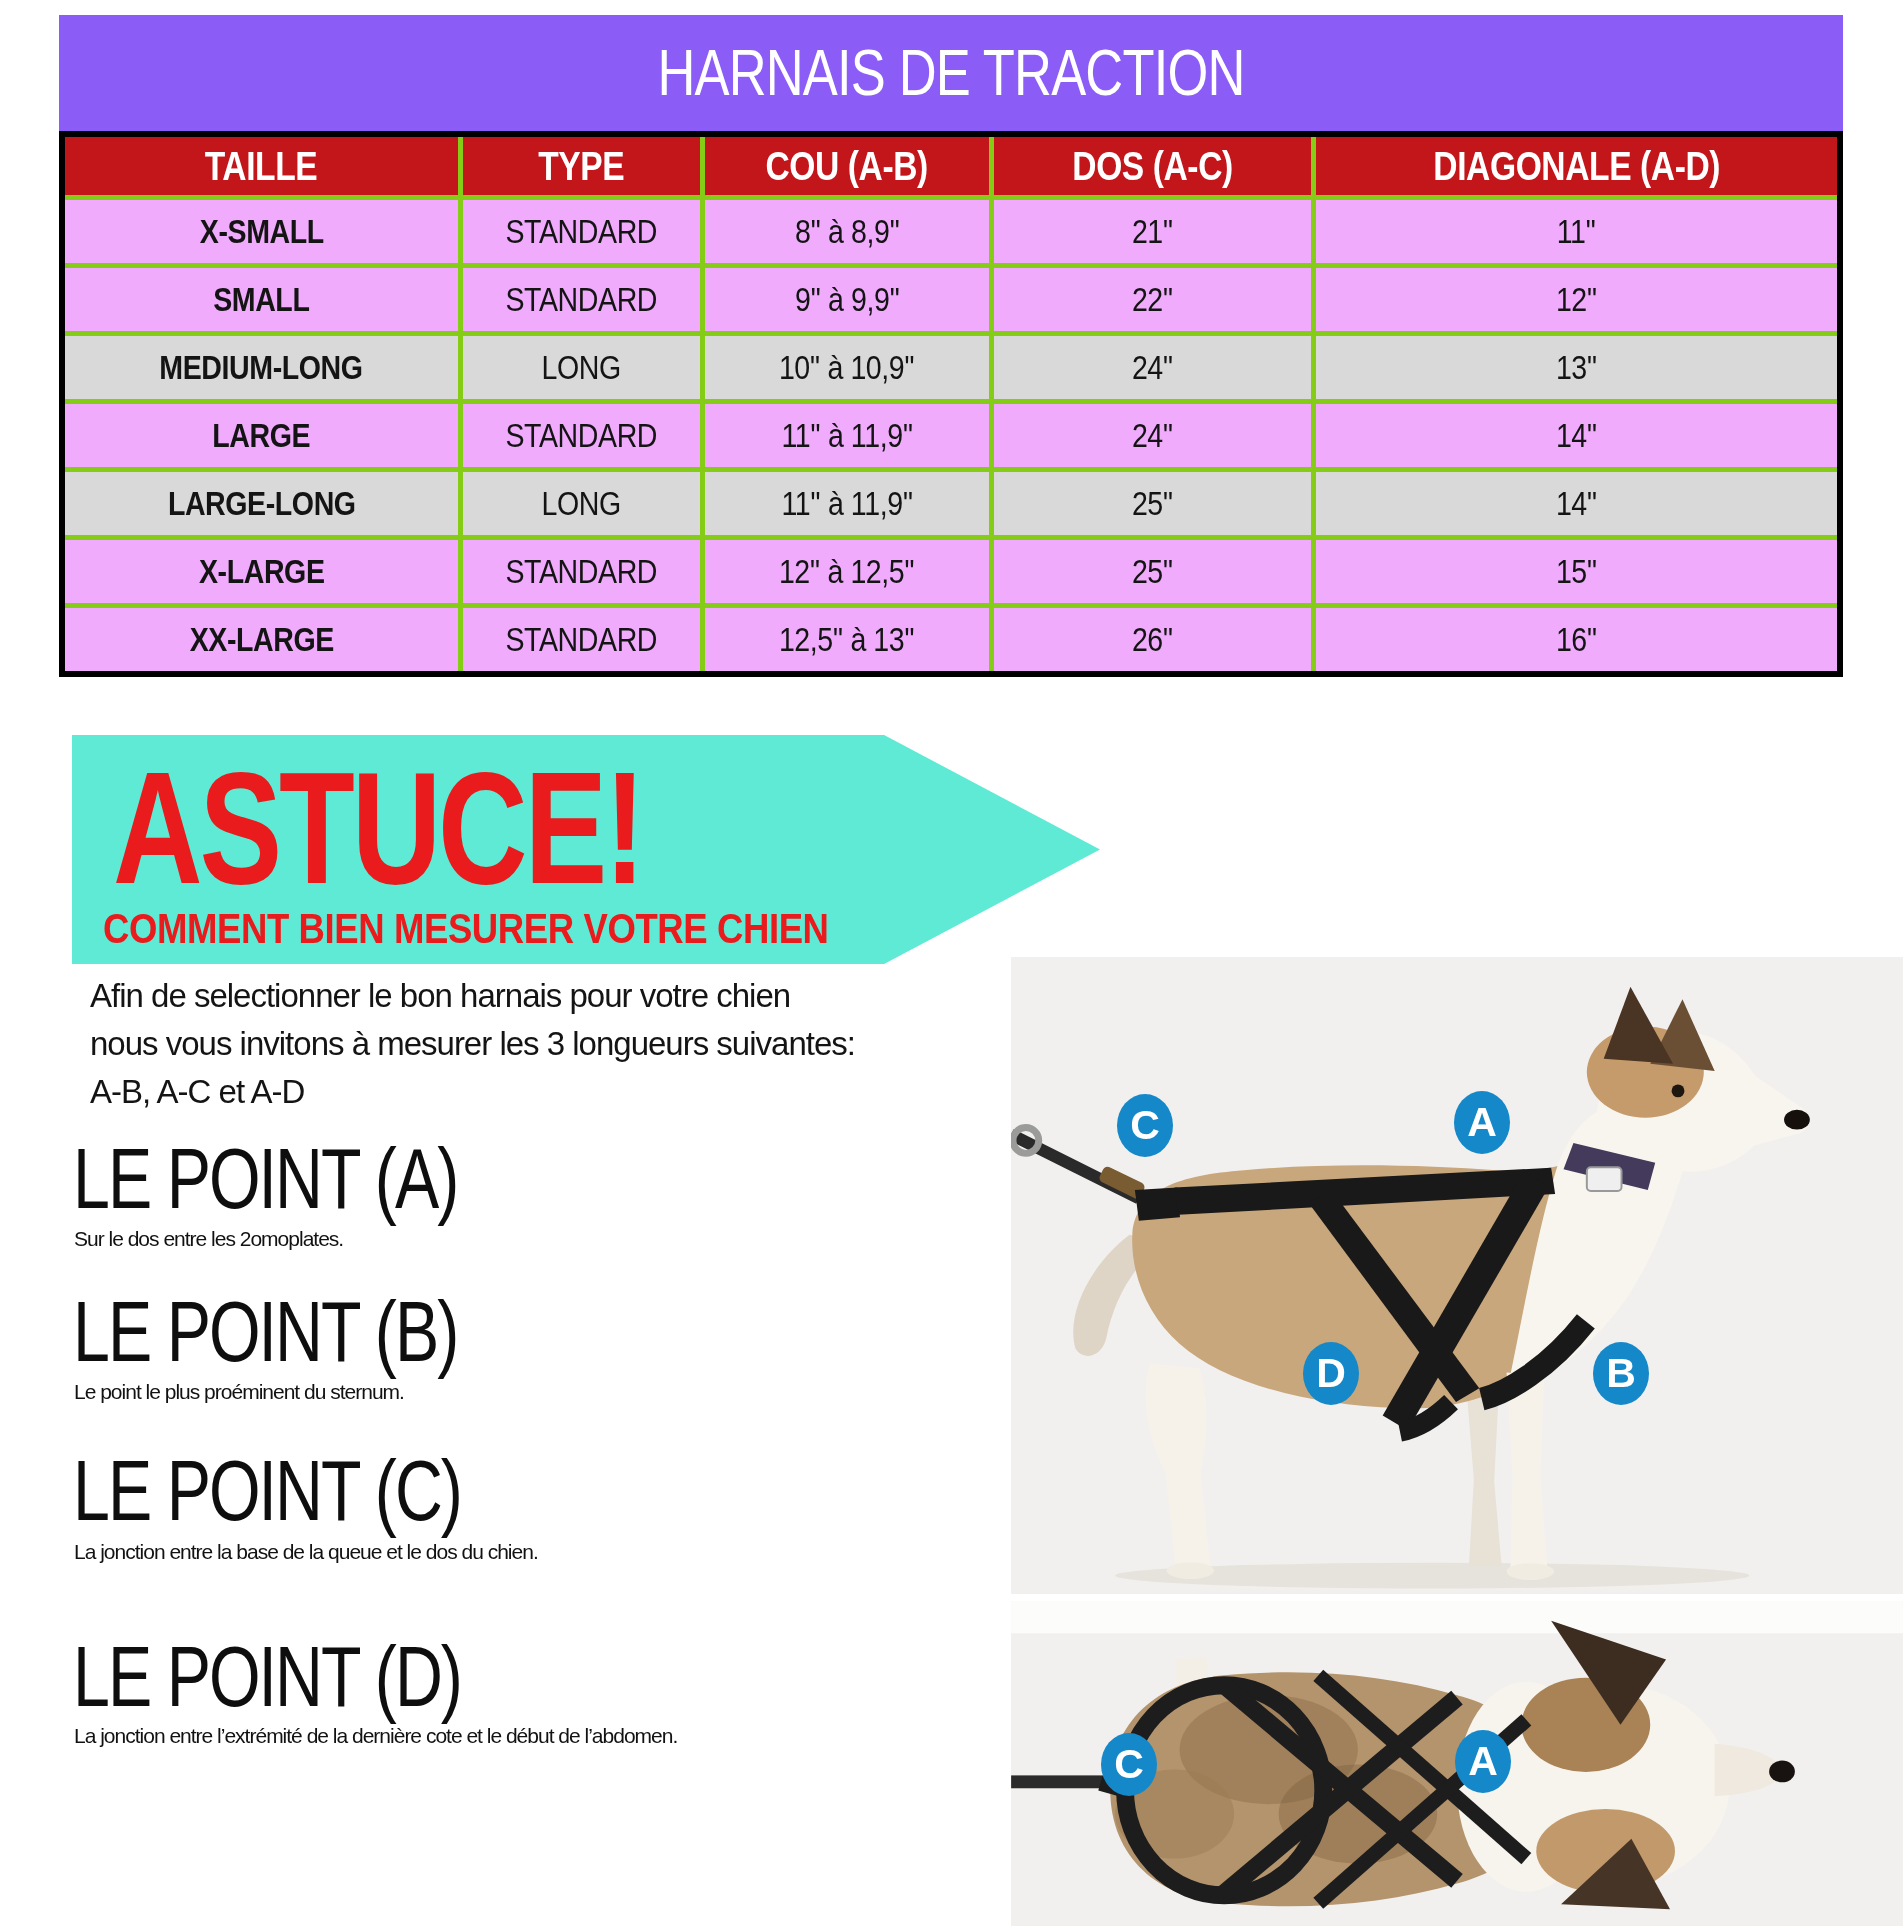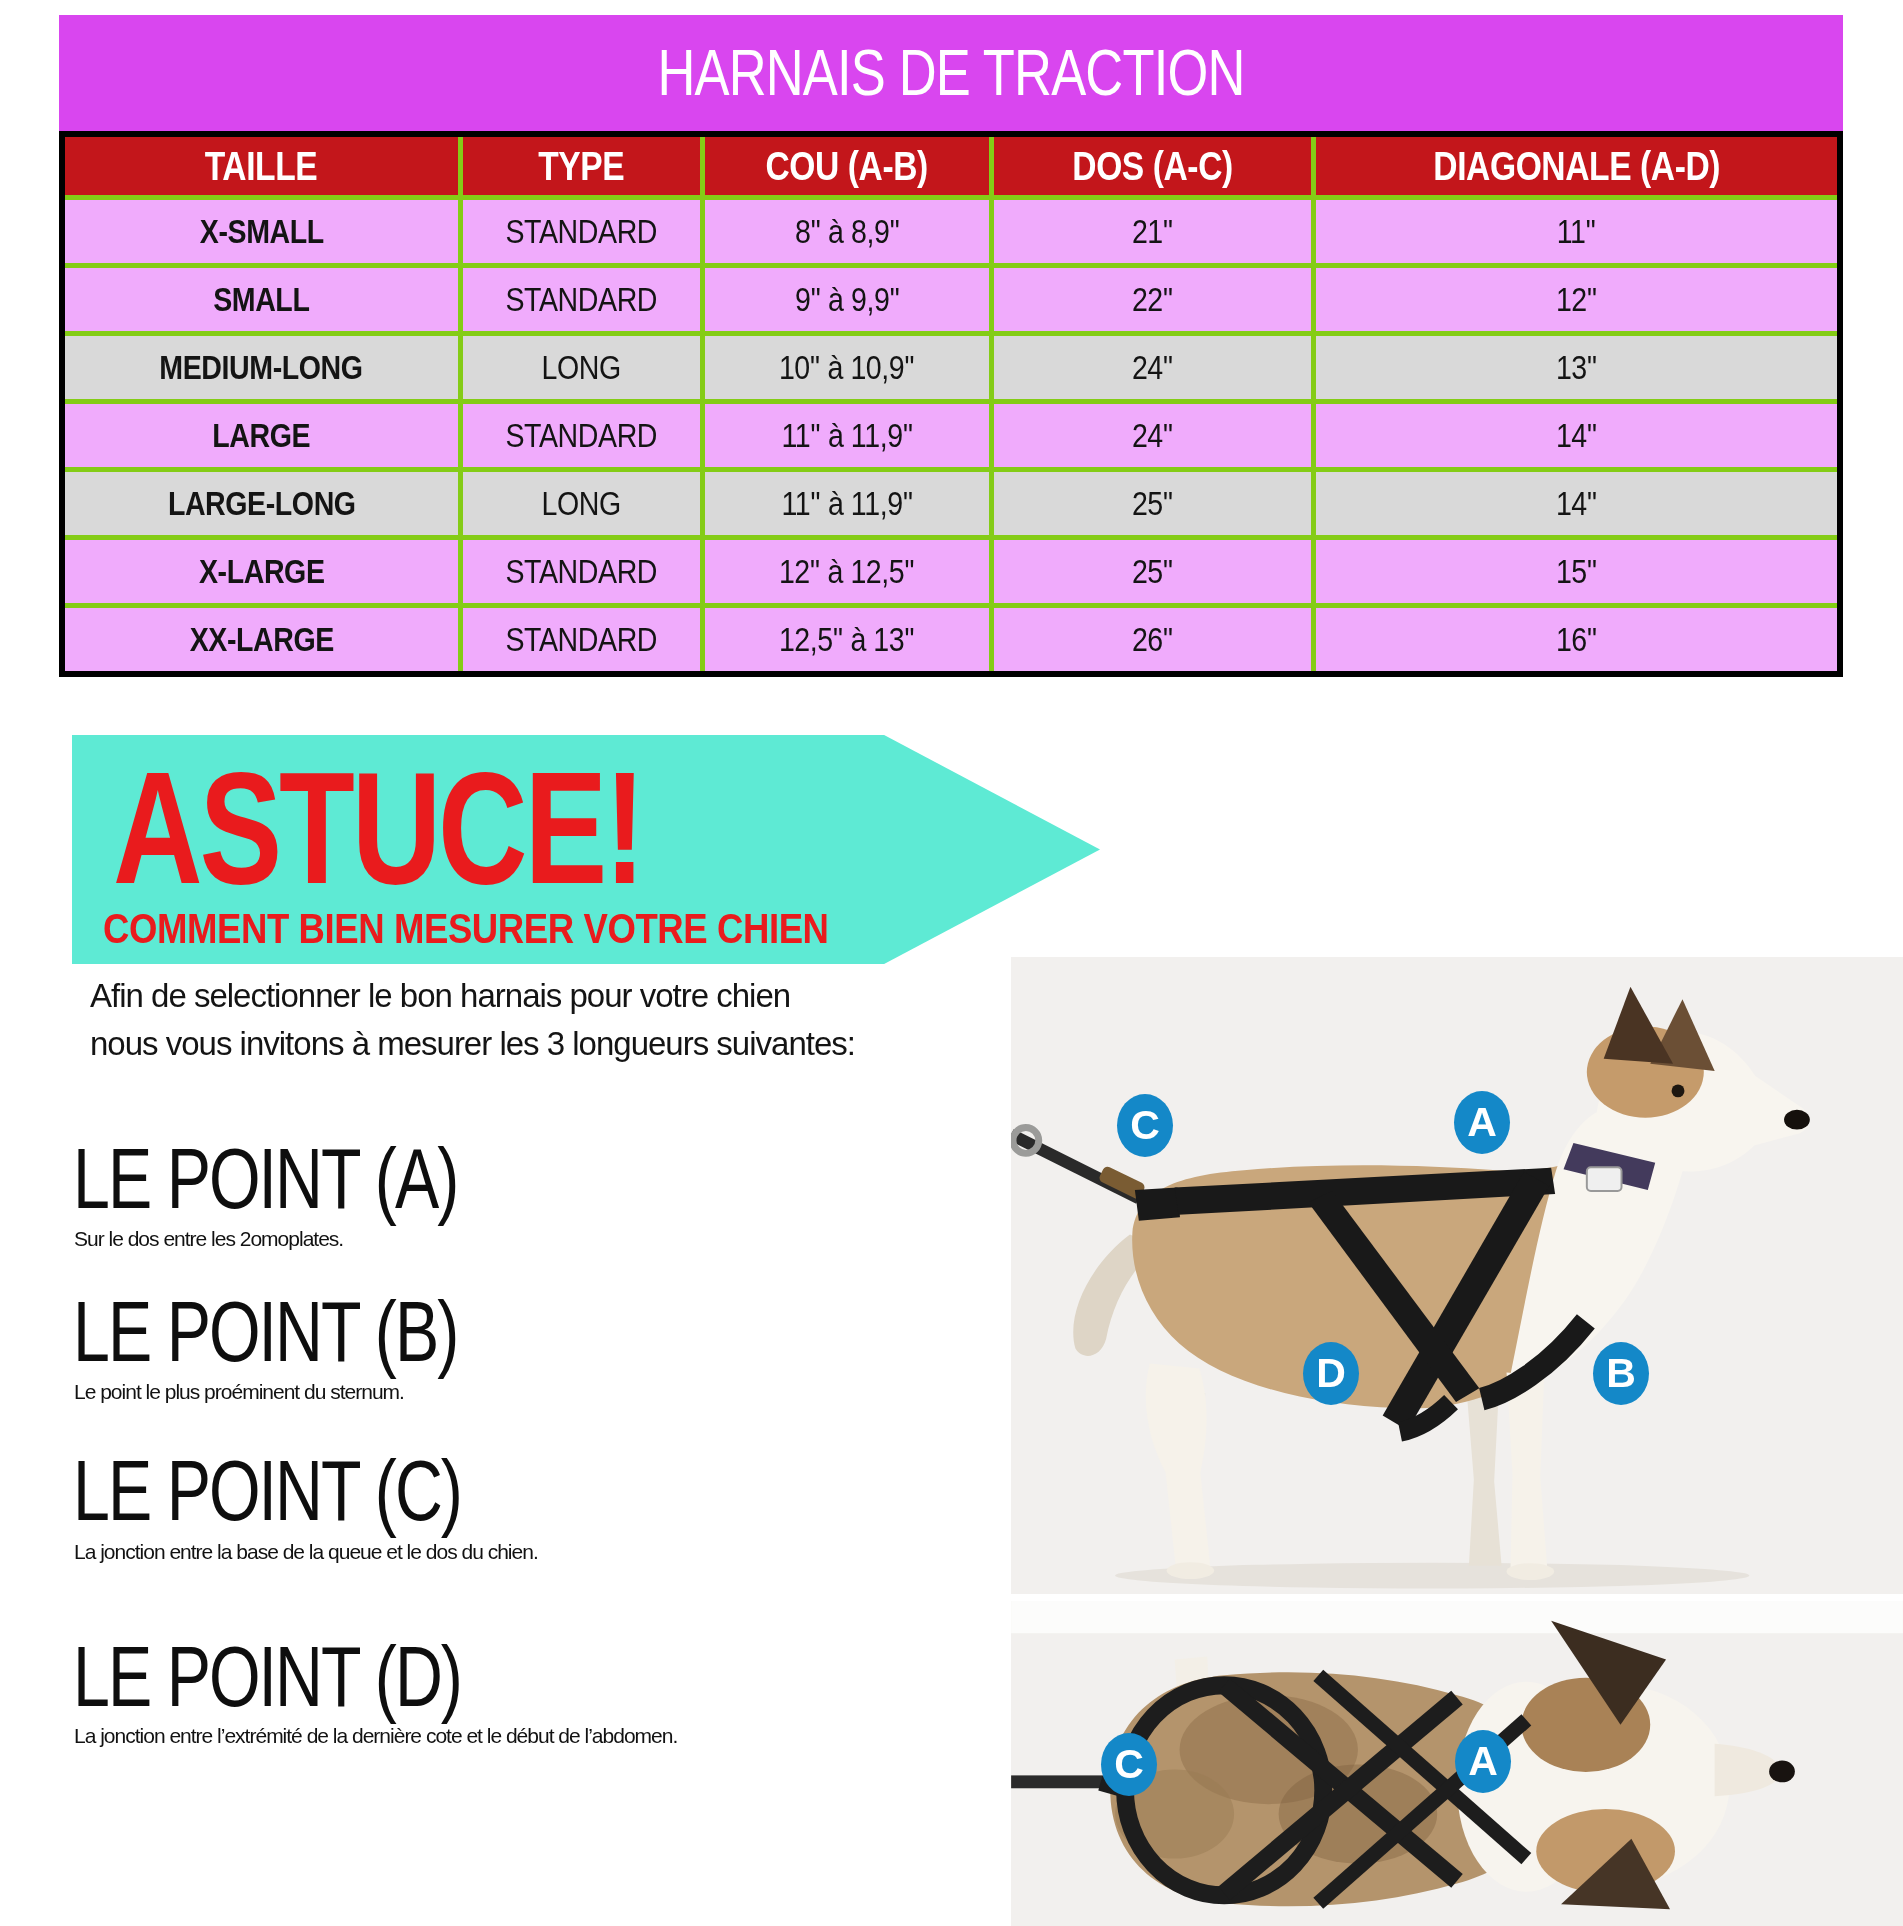--- a/index.html
+++ b/index.html
@@ -1,21 +1,21 @@
 <!DOCTYPE html>
 <html style="font-size:8px"><head>
 <meta charset="utf-8">
 <style>
   html,body{margin:0;padding:0;background:#ffffff;}
   .page{position:relative;width:1904px;height:1926px;background:#ffffff;
         font-family:"Liberation Sans", sans-serif;color:#141414;overflow:hidden;}
 
   
   .sheet{position:absolute;left:59px;top:15px;width:1784px;}
-  .titlebar{height:116px;background:#d946ef;display:flex;align-items:center;justify-content:center;}
+  .titlebar{height:116px;background:#8b5cf6;display:flex;align-items:center;justify-content:center;}
   .titlebar .t{color:#ffffff;font-size:64px;font-weight:500;letter-spacing:-1px;
                display:inline-block;transform:scaleX(.82);transform-origin:50% 50%;white-space:nowrap;}
   table.size{width:100%;border-collapse:collapse;table-layout:fixed;border:6px solid #000;}
   table.size th,table.size td{border:5px solid #84cc16;text-align:center;vertical-align:middle;padding:0;}
   table.size th{background:#c3161b;color:#ffffff;height:58px;font-size:40px;font-weight:bold;}
   table.size td{height:63px;font-size:34px;background:#f0abfc;}
   tr.shaded td{background:#d9d9d9;}
   td.c-taille{font-weight:bold;}
   .cxc{display:inline-block;transform:scaleX(.84);transform-origin:50% 50%;white-space:nowrap;letter-spacing:-0.5px;}
 
@@ -129,20 +129,21 @@
   </div>
 
   <div class="banner">
     <span class="big">ASTUCE!</span>
     <span class="sub">COMMENT BIEN MESURER VOTRE CHIEN</span>
   </div>
 
   <div class="intro">
     <div>Afin de selectionner le bon harnais pour votre chien</div>
     <div>nous vous invitons à mesurer les 3 longueurs suivantes:</div>
+    <div>A-B, A-C et A-D</div>
   </div>
 
   <span class="point-h" style="top:1136px;">LE POINT (A)</span>
   <div class="point-d" style="top:1215px;">Sur le dos entre les 2omoplates.</div>
 
   <span class="point-h" style="top:1289px;">LE POINT (B)</span>
   <div class="point-d" style="top:1368px;">Le point le plus proéminent du sternum.</div>
 
   <span class="point-h" style="top:1448px;">LE POINT (C)</span>
   <div class="point-d w-c" style="top:1528px;">La jonction entre la base de la queue et le dos du chien.</div>

